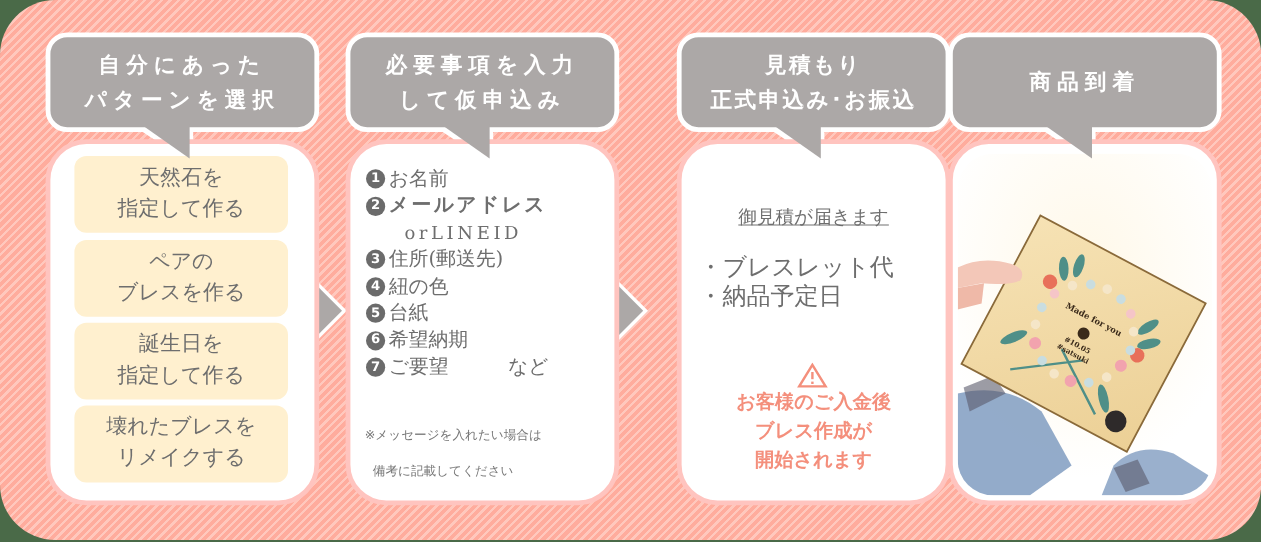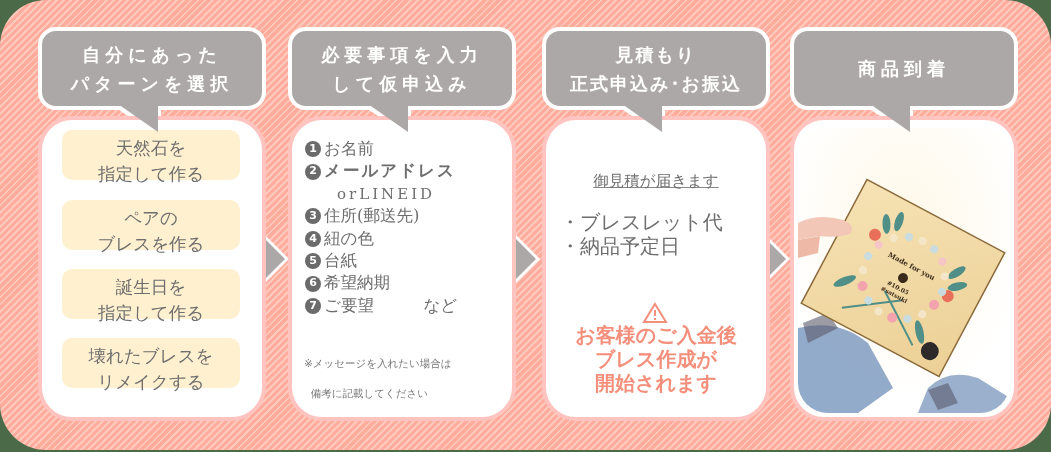--- a/index.html
+++ b/index.html
@@ -39,38 +39,38 @@
     }
     .card {
       position: absolute; top: 89px; left: 0; width: 228px; height: 305px;
       background: #ffffff; border: 4px solid #ffc4bf; border-radius: 34px;
       z-index: 1;
     }
 
     .choice {
       position: absolute; left: 20px; width: 178px; background: #fff0cf;
       border-radius: 10px; color: #6e6e6e; font-size: 17.5px; line-height: 26px;
-      text-align: center; white-space: pre-line; padding-top: 5px; height: 50px;
+      text-align: center; white-space: pre-line; padding-top: 5px; height: 64px;
     }
 
     .list { position: absolute; left: 13px; top: 18px; color: #6e6e6e; font-size: 16.5px; line-height: 22.4px; }
     .list-item { display: flex; align-items: center; white-space: pre; }
     .num {
       width: 16px; height: 16px; border-radius: 50%; background: #6b6b6b; color: #fff;
       font-family: "DejaVu Sans", sans-serif; font-weight: bold; font-size: 11px;
       display: inline-flex; align-items: center; justify-content: center; margin-right: 3px; flex-shrink: 0;
     }
     .indent { padding-left: 32px; letter-spacing: 3px; font-size: 15px; }
     .note { position: absolute; left: 12px; top: 228px; color: #777; font-family: "DejaVu Sans", sans-serif; font-size: 10.5px; line-height: 30px; white-space: pre; }
 
     .est-title { position: absolute; left: 0; right: 0; top: 28px; text-align: center; color: #6e6e6e; font-size: 15.5px; line-height: 22px; }
     .est-title span { text-decoration: underline; text-decoration-color: #888; }
     .est-list { position: absolute; left: 14px; top: 90px; color: #6e6e6e; font-size: 20px; line-height: 24px; }
     .warn-icon { position: absolute; left: 96px; top: 182px; width: 26px; height: 22px; }
-    .warn-text { position: absolute; left: 0; right: 0; top: 203px; text-align: center; color: #f48f7c; font-weight: bold; font-size: 20px; line-height: 24px; white-space: pre-line; }
+    .warn-text { position: absolute; left: 0; right: 0; top: 203px; text-align: center; color: #f48f7c; font-weight: bold; font-size: 16px; line-height: 24px; white-space: pre-line; }
 
     .arrow { position: absolute; top: 233px; width: 0; height: 0;
       border-top: 26px solid transparent; border-bottom: 26px solid transparent; border-left: 26px solid #aca8a7; }
     .arrow-outline { position: absolute; top: 226px; width: 0; height: 0;
       border-top: 33px solid transparent; border-bottom: 33px solid transparent; border-left: 33px solid #ffffff; }
 
     .photo { position: absolute; left: 4px; top: 8px; width: 212px; height: 285px; overflow: hidden; border-radius: 30px; }
   </style>
 </head>
 <body>
@@ -117,21 +117,21 @@
       <div class="list-item"><span class="num">6</span><span>希望納期</span></div>
       <div class="list-item"><span class="num">7</span><span>ご要望　　　など</span></div>
     </div>
     <div class="note"><div>※メッセージを入れたい場合は</div><div>  備考に記載してください</div></div>
   </div>
 </div>
 
 <div class="arrow-outline" style="left:507px;"></div>
 <div class="arrow" style="left:510px;"></div>
 
-<div class="step" style="left:542px;">
+<div class="step" style="left:564px;">
   <div class="bubble" style="letter-spacing:2px;">
     <span class="bubble-text">見積もり
 正式申込み･お振込</span>
   </div>
   <div class="bubble-tail-border"></div>
   <div class="bubble-tail"></div>
   <div class="card">
     <div class="est-title">
       <br>
       <span>御見積が届きます</span>

